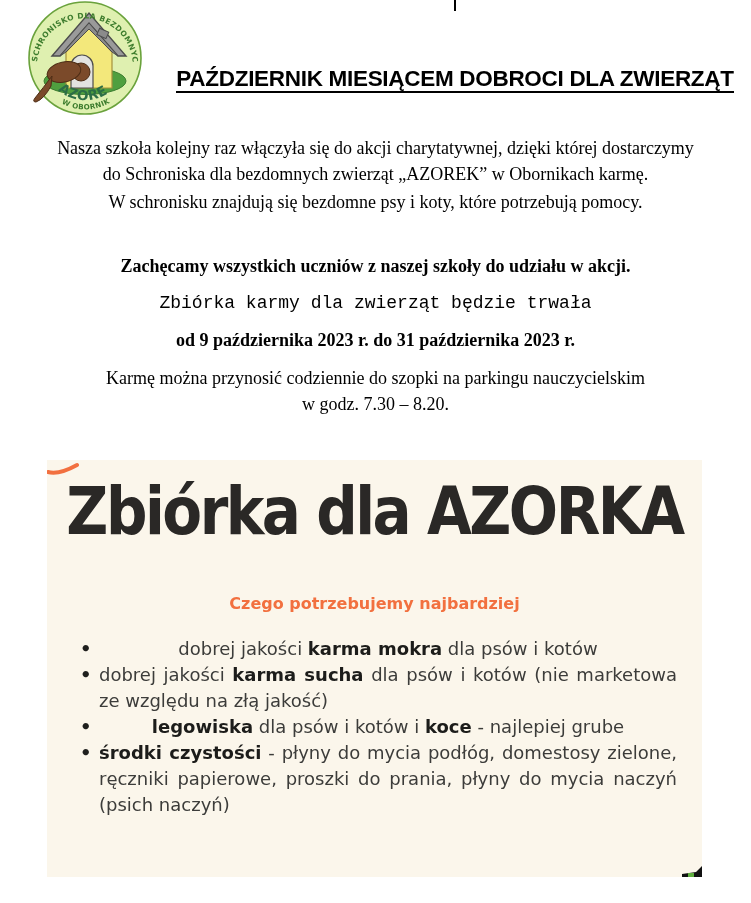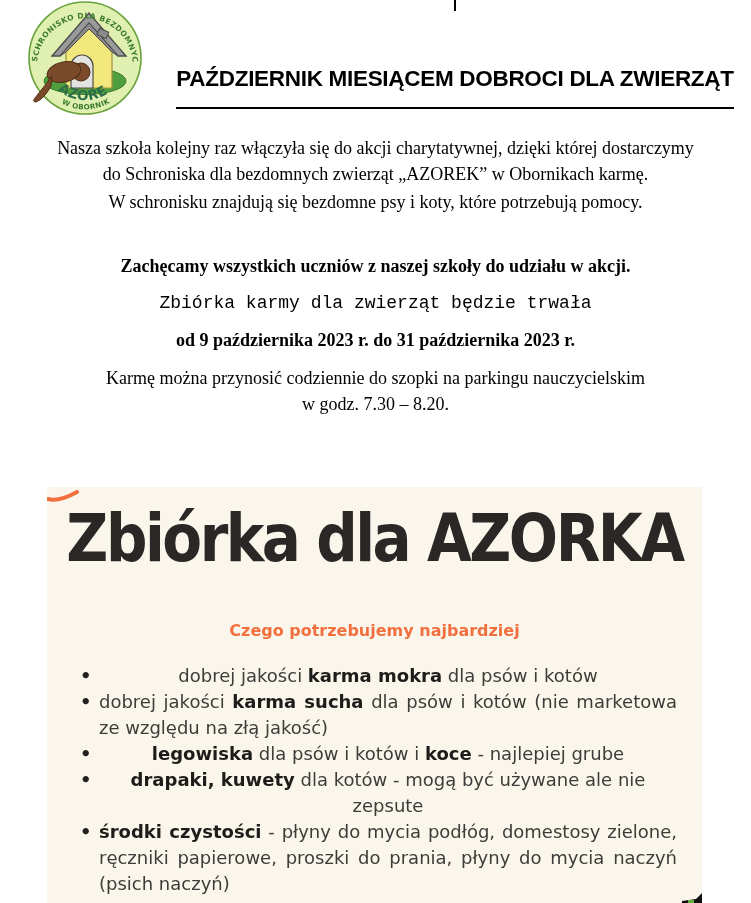--- a/index.html
+++ b/index.html
@@ -38,21 +38,21 @@
     text-align: center;
     font-family: "Liberation Sans", sans-serif;
     font-weight: bold;
     font-size: 22.5px;
     letter-spacing: -0.3px;
     color: #000;
   }
   .doc-title span {
     display: inline;
     border-bottom: 2.5px solid #000;
-    padding-bottom: 16px;
+    padding-bottom: 0;
   }
 
   
   .para {
     position: absolute;
     left: 10px;
     width: 731px;
     text-align: center;
     font-size: 18px;
     line-height: 26px;
@@ -63,21 +63,21 @@
   .p1 { top: 135px; }
   .p2 { top: 189px; }
   .p3 { top: 253px; }
   .p4 { top: 290px; font-family: Liberation Mono, monospace; }
   .p5 { top: 327px; }
   .p6 { top: 365px; }
 
   
   .poster {
     position: absolute;
-    left: 47px; top: 487px;
+    left: 47px; top: 460px;
     width: 655px; height: 417px;
     background: #fbf6eb;
     overflow: hidden;
   }
   .swoosh {
     position: absolute;
     left: 0; top: 2px;
   }
   .poster-title {
     position: absolute;
@@ -196,21 +196,20 @@
       <path d="M 1 10 Q 12 13 30 3" fill="none" stroke="#f2703f" stroke-width="4" stroke-linecap="round"></path>
     </svg>
 
     <div class="poster-title">Zbiórka dla AZORKA</div>
     <div class="poster-subtitle">Czego potrzebujemy najbardziej</div>
 
     <ul class="needs-list">
         <li><span>dobrej jakości </span><b>karma mokra</b><span> dla psów i kotów</span></li>
         <li class="justify"><span>dobrej jakości </span><b>karma sucha</b><span> dla psów i kotów (nie marketowa ze względu na złą jakość)</span></li>
         <li><b>legowiska</b><span> dla psów i kotów i </span><b>koce</b><span> - najlepiej grube</span></li>
-        <li><b>drapaki, kuwety</b><span> dla kotów - mogą być używane ale nie zepsute</span></li>
         <li class="justify"><b>środki czystości</b><span> - płyny do mycia podłóg, domestosy zielone, ręczniki papierowe, proszki do prania, płyny do mycia naczyń (psich naczyń)</span></li>
       </ul>
 
     <svg class="corner-mark" width="20" height="11" viewBox="0 0 20 11">
       <polygon points="0,11 20,11 20,0 14,6 0,8" fill="#111"></polygon>
       <rect x="6" y="7" width="6" height="4" fill="#5fae3f"></rect>
     </svg>
   </div>
 
 </div>

